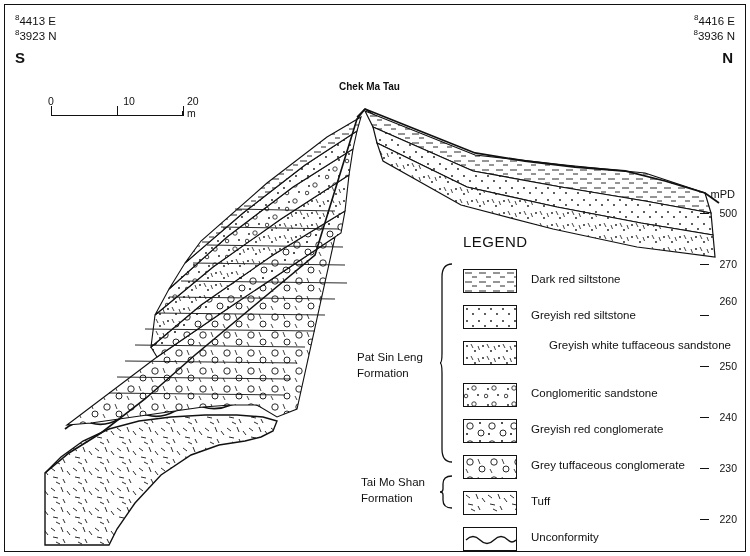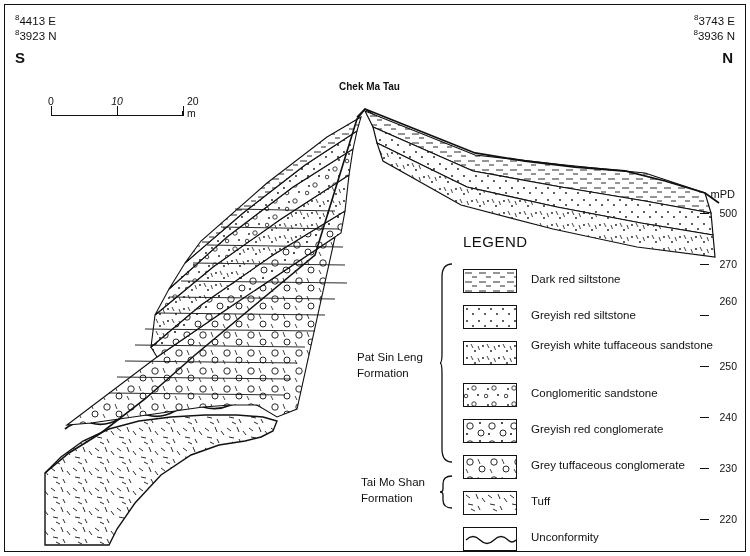--- a/index.html
+++ b/index.html
@@ -49,50 +49,50 @@
   #fm-tms { left: 356px; top: 470px; font-size: 11.5px; line-height: 1.35; }
 
   
   #legend { position: absolute; left: 452px; top: 230px; width: 270px; }
   #legend-title { position:absolute; left: 6px; top: -2px; font-size: 15px; letter-spacing: .5px; }
   .leg-row { position: absolute; left: 6px; height: 26px; }
   .leg-box {
     position:absolute; left:0; top:0; width: 54px; height: 24px;
     border: 1px solid #111; background:#fff; overflow:hidden;
   }
-  .leg-text { position:absolute; left: 68px; top: 3px; font-size: 11.5px; line-height:1.3; white-space: nowrap; }
+  .leg-text { position:absolute; left: 68px; top: 3px; font-size: 11.5px; line-height:1.3; white-space: nowrap; text-align: right; }
   .leg-text.two { top: -3px; white-space: normal; width: 200px; }
 
   .brace { position:absolute; left: 434px; top: 258px; width: 14px; height: 200px; }
   .brace-sm { position:absolute; left: 434px; top: 470px; width: 14px; height: 34px; }
 </style>
 </head>
 <body>
 
 <div id="frame">
 
   <div class="txt" id="coord-sw">
     <div><span class="sup">8</span><span>4413 E</span></div>
     <div><span class="sup">8</span><span>3923 N</span></div>
   </div>
   <div class="txt big" id="label-s">S</div>
 
   <div class="txt" id="coord-ne">
-    <div><span class="sup">8</span><span>3743 E</span></div>
+    <div><span class="sup">8</span><span>4416 E</span></div>
     <div><span class="sup">8</span><span>3936 N</span></div>
   </div>
   <div class="txt big" id="label-n">N</div>
 
   <div id="scalebar">
     <div class="bar"></div>
     <div class="tick" style="left:4px;"></div>
     <div class="tick" style="left:70px;"></div>
     <div class="tick" style="left:136px;"></div>
     <div class="lab" style="left:4px;">0</div>
-    <div class="lab" style="left:70px;font-style:italic;">10</div>
+    <div class="lab" style="left:82px;">10</div>
     <div class="lab" style="left:140px; transform:none;">20 m</div>
   </div>
 
   <div class="txt" id="peak-label">Chek Ma Tau</div>
 
   <svg id="section" width="742" height="548" viewBox="0 0 742 548" style="position:absolute; left:0; top:0;">
     <defs>
 
       <pattern id="p-dash" width="14" height="9" patternUnits="userSpaceOnUse">
         <rect width="14" height="9" fill="#fff"></rect>

